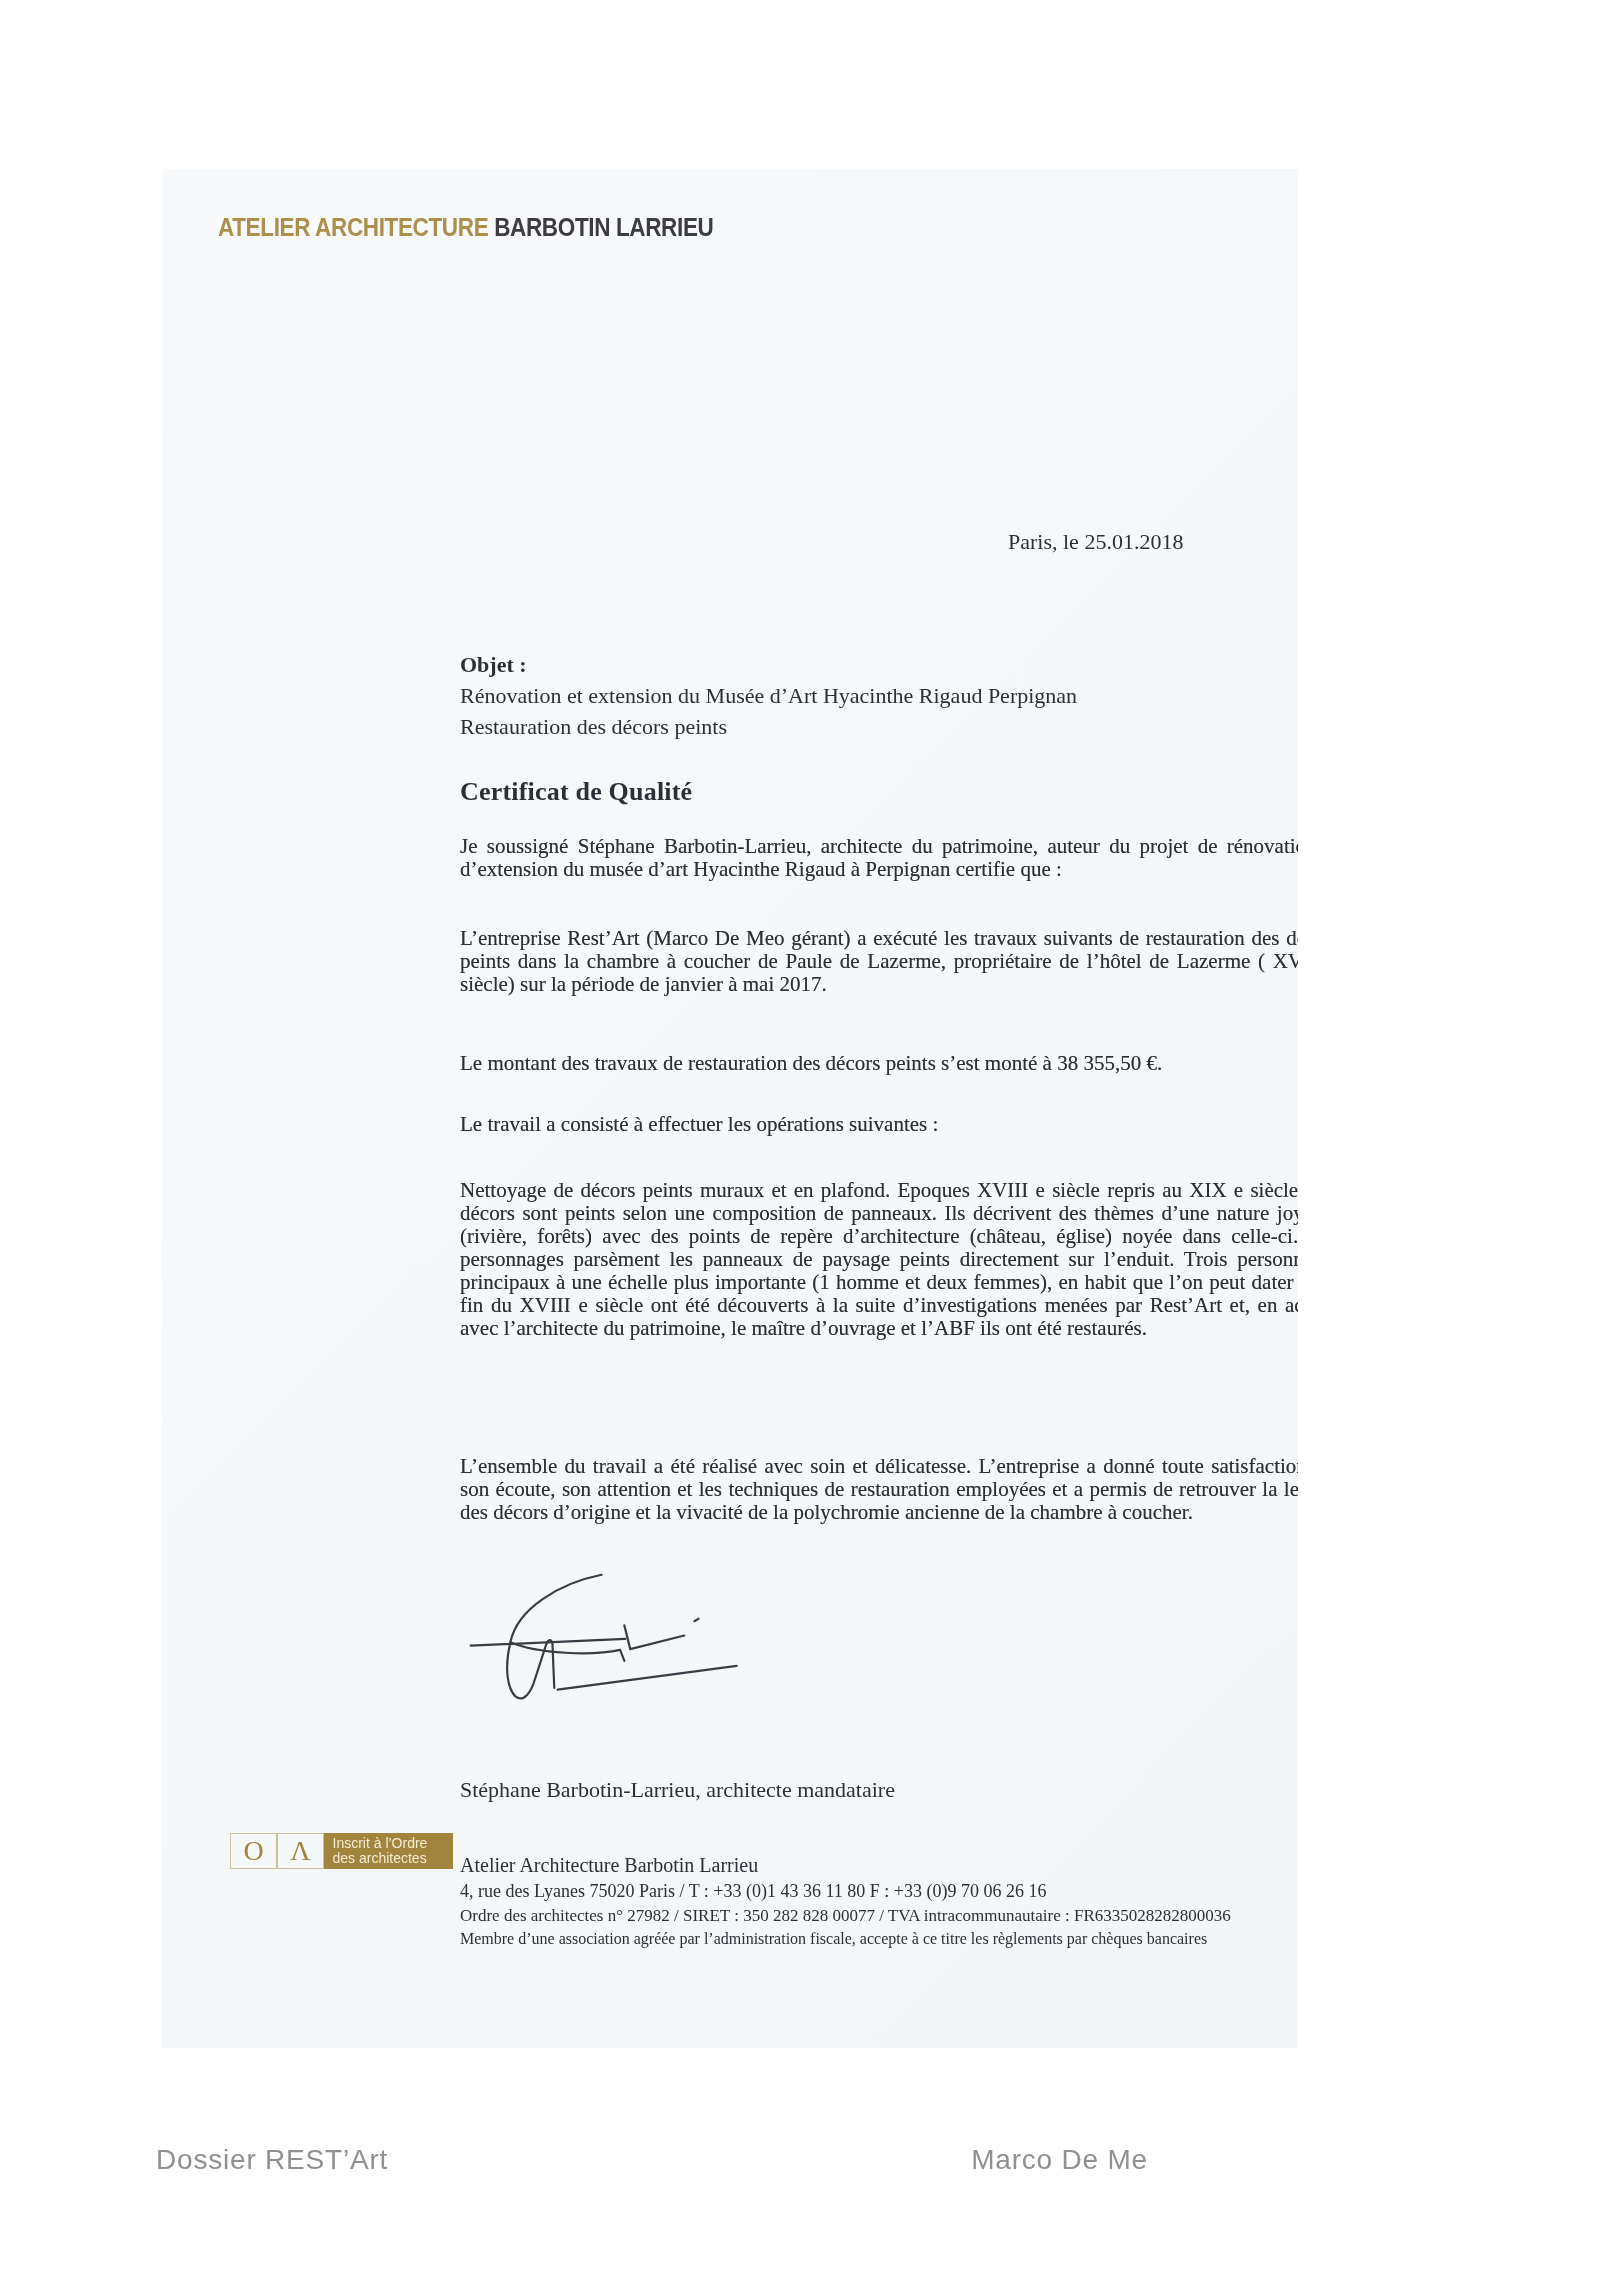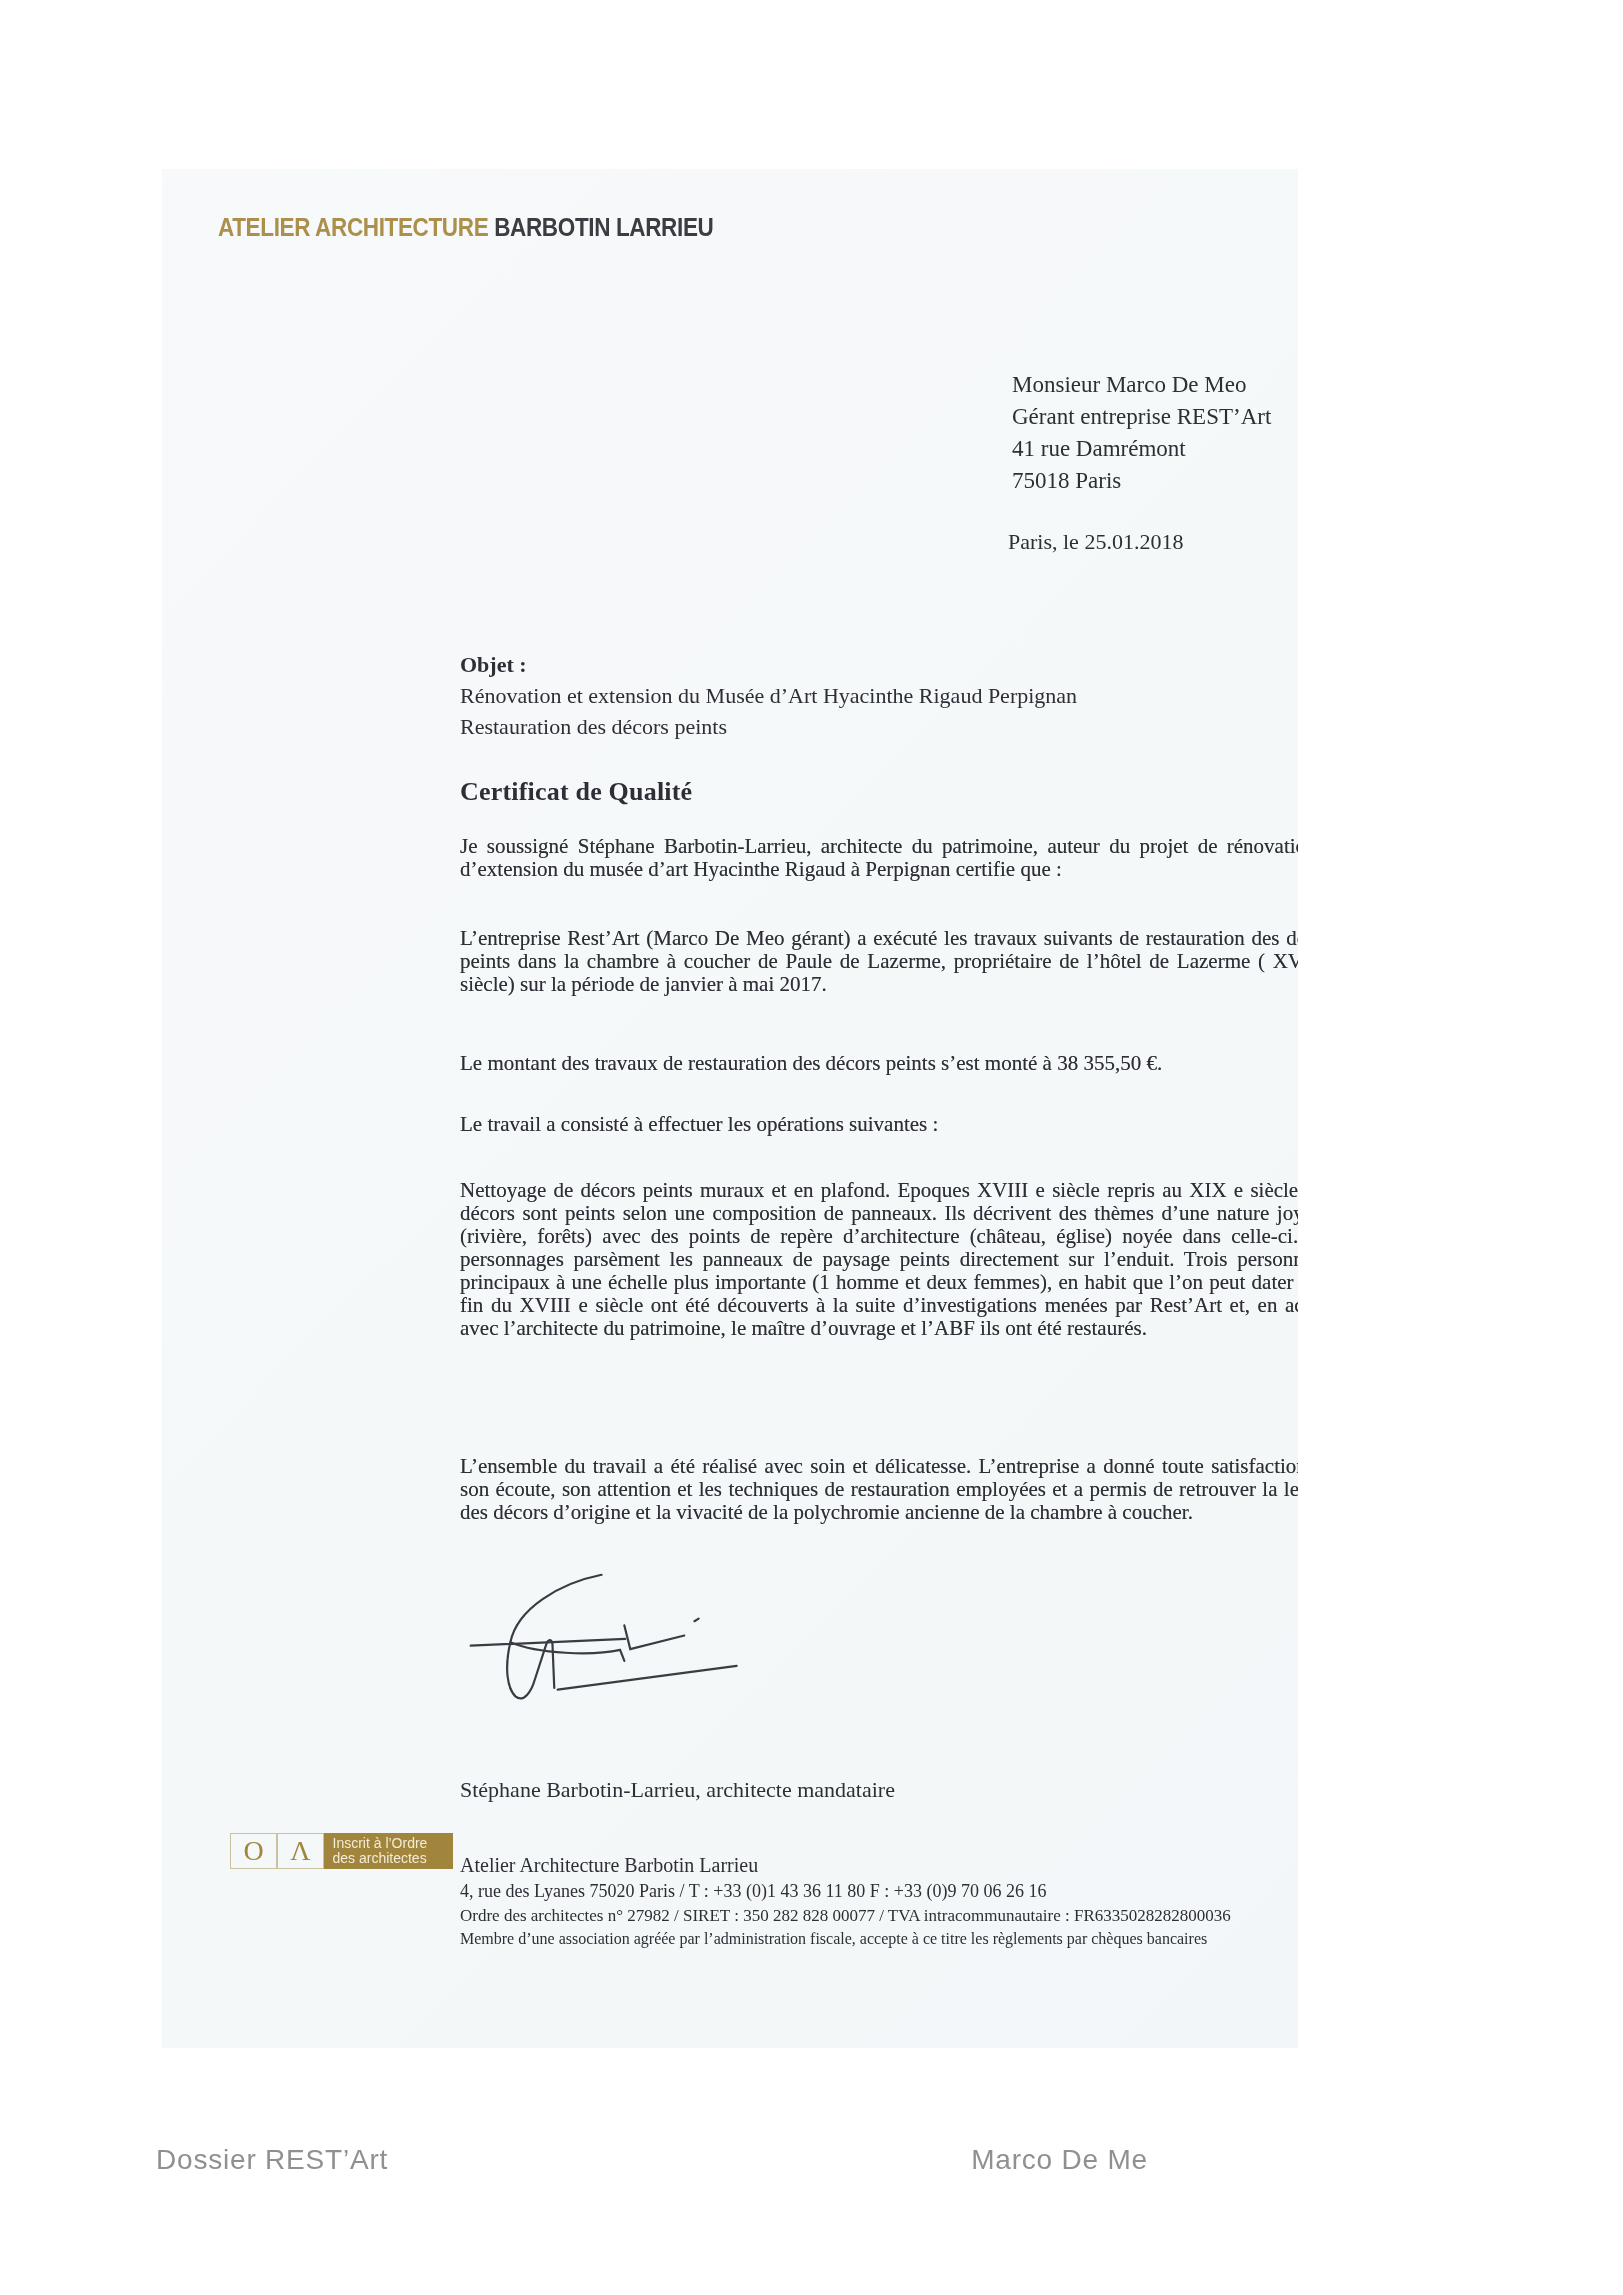--- a/index.html
+++ b/index.html
@@ -73,26 +73,20 @@
 <div id="screen">
 
   <div class="paper">
 
     <div class="brand">
       <span class="gold">ATELIER ARCHITECTURE</span>
       <span> </span>
       <span class="dark">BARBOTIN LARRIEU</span>
     </div>
 
-    <div class="recipient">
-      <div>Monsieur Marco De Meo</div>
-      <div>Gérant entreprise REST’Art</div>
-      <div>41 rue Damrémont</div>
-      <div>75018 Paris</div>
-    </div>
 
     <div class="dateline">Paris, le 25.01.2018</div>
 
     <div class="col abs subject-label">Objet :</div>
     <div class="col abs subject-1">Rénovation et extension du Musée d’Art Hyacinthe Rigaud Perpignan</div>
     <div class="col abs subject-2">Restauration des décors peints</div>
 
     <div class="col abs title">Certificat de Qualité</div>
 
     <p class="body p1">Je soussigné Stéphane Barbotin-Larrieu, architecte du patrimoine, auteur du projet de rénovation et d’extension du musée d’art Hyacinthe Rigaud à Perpignan certifie que :</p>

